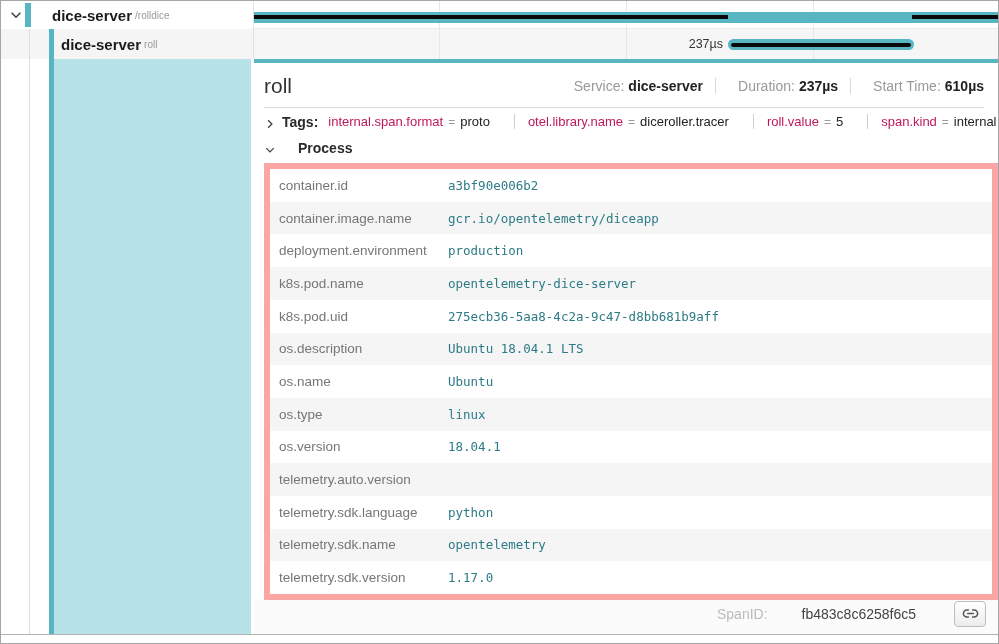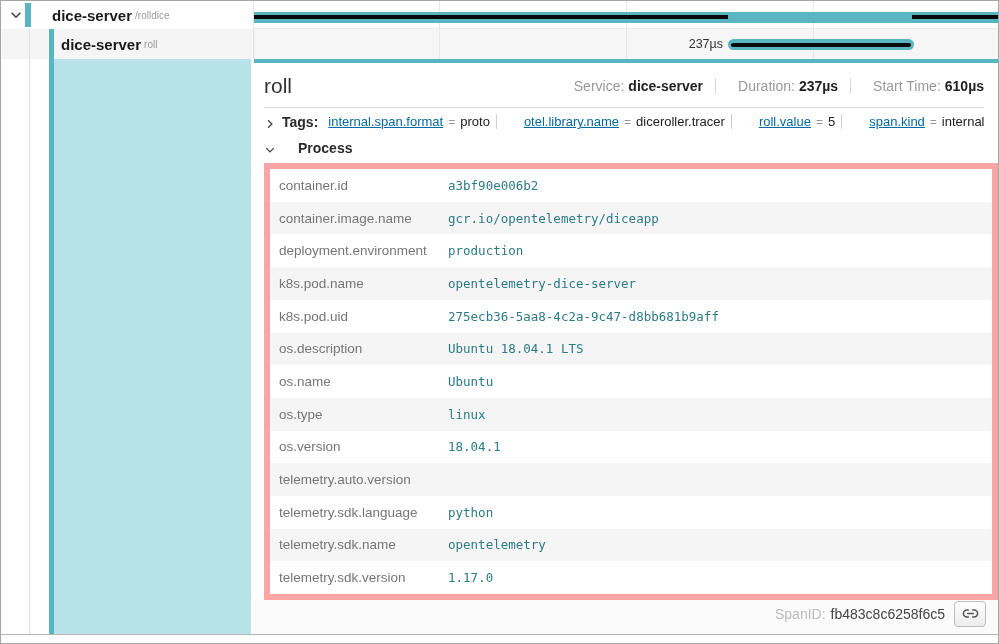--- a/index.html
+++ b/index.html
@@ -53,35 +53,35 @@
   .meta-item + .meta-item { border-left:1px solid #d9d9d9; margin-left:12px; padding-left:22px; }
   .meta-label { color:#999; }
   .meta-value { color:#222; font-weight:bold; margin-left:4px; }
   .dp-divider { height:1px; background:#dcdcdc; margin:0 14px 0 10px; }
 
   .dp-tags { display:flex; align-items:center; height:30px; padding:0 10px; cursor:pointer; }
   .dp-tags .chev { width:12px; height:12px; margin-right:6px; }
   .section-title { font-size:14px; font-weight:bold; color:#2b2b2b; }
   .tag-summary { display:flex; align-items:center; margin-left:10px; font-size:13px; }
   .tag-item { white-space:nowrap; }
-  .tag-item + .tag-item { border-left:1px solid #cfcfcf; margin-left:6px; padding-left:27px; }
-  .tk { color:#0369a1;text-decoration:underline; }
+  .tag-item + .tag-item { border-left:1px solid #cfcfcf; margin-left:24px; padding-left:13px; }
+  .tk { color:#be185d; }
   .teq { color:#9a9a9a; margin:0 5px; font-size:12px; }
   .tv { color:#222; }
 
   .dp-process { display:flex; align-items:center; height:26px; padding:0 10px; cursor:pointer;gap:16px; }
   .dp-process .chev { width:12px; height:12px; margin-right:6px; }
 
   .kv-table { margin:3px 0 0 10px; border:6px solid #fca5a5; }
   .kv-row { display:flex; align-items:center; height:32.7px; background:#fff; }
   .kv-row:nth-child(even) { background:#f5f5f5; }
   .kv-key { width:178px; padding-left:9px; font-size:13.5px; color:#767676; }
   .kv-val { flex:1; font-family:"DejaVu Sans Mono", monospace; font-size:12.5px; color:#2d7b86; }
 
-  .dp-footer { margin-top:auto; display:flex; justify-content:flex-end; align-items:center; padding:0 12px 7px 0; background:#fbfbfb; height:36px; }
+  .dp-footer { margin-top:auto; display:flex; justify-content:flex-end; align-items:center; padding:0 12px 7px 0; background:#fbfbfb; height:36px;gap:29px; }
   .spanid-label { font-size:14px; color:#bbb; }
   .spanid-value { font-size:14px; color:#444; margin-left:5px; margin-right:9px; }
   .link-btn { width:32px; height:26px; border:1px solid #bdbdbd; border-radius:4px; background:linear-gradient(#ffffff,#ececec); display:flex; align-items:center; justify-content:center; cursor:pointer; }
 
   .bottom-strip { position:absolute; left:0; right:0; top:633px; height:9px; background:#fff; border-top:1px solid #b3b3b3; z-index:5; }
 </style>
 </head>
 <body>
 
 <div class="page">

